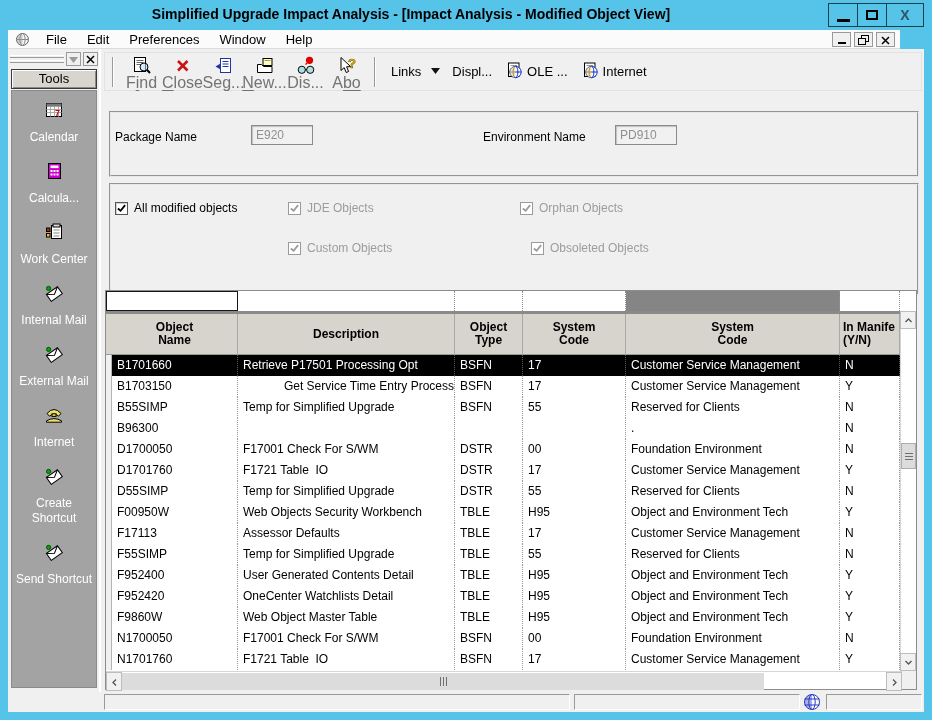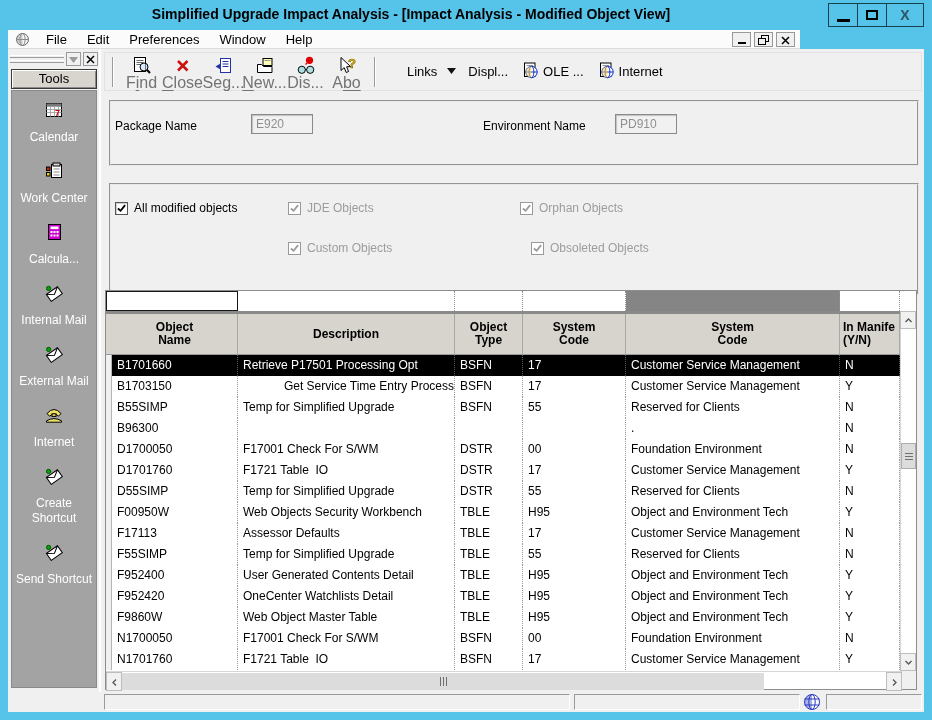--- a/index.html
+++ b/index.html
@@ -11,21 +11,21 @@
   #titlebar{position:absolute;left:0;top:0;width:100%;height:30px}
   #title{position:absolute;left:0;right:110px;top:6px;text-align:center;font-size:14px;font-weight:bold;color:#000}
   #win-btns{position:absolute;right:8px;top:3px;display:flex}
   .wbtn{width:30px;height:24px;border:1px solid #17414f;display:flex;align-items:center;justify-content:center;margin-left:-1px;cursor:pointer}
   .wbtn-close{width:38px}
   .glyph-min{width:13px;height:3px;background:#000;margin-top:10px}
   .glyph-max{width:12px;height:10px;border:2px solid #000}
   .glyph-x{font-size:14px;font-weight:bold;color:#2d5666;line-height:14px}
 
   
-  #menubar{position:absolute;left:8px;top:30px;width:792px;height:19px;background:#fbfbfb;display:flex;align-items:center;border-bottom:1px solid #dcdcdc}
+  #menubar{position:absolute;left:8px;top:30px;width:892px;height:19px;background:#fbfbfb;display:flex;align-items:center;border-bottom:1px solid #dcdcdc}
   .app-icon{margin:0 6px 0 7px;display:flex;align-items:center}
   .menu-item{font-size:13px;color:#000;padding:0 10px;cursor:pointer}
   #mdi-btns{position:absolute;right:5px;top:2px;display:flex;gap:3px}
   .mdi-btn{width:19px;height:15px;background:#f0f0f0;border:1px solid #999;display:flex;align-items:center;justify-content:center;cursor:pointer}
   .mdi-dash{width:8px;height:2px;background:#000;margin-top:7px}
 
   
   #sidebar{position:absolute;left:8px;top:49px;width:92px;height:643px;background:#f0f0f0;border-right:1px solid #fff}
   #sidebar-handle{position:absolute;left:2px;top:2px;width:88px;height:16px;display:flex;align-items:center}
   .grips{flex:1;display:flex;flex-direction:column;gap:2px;cursor:grab}
@@ -38,28 +38,28 @@
   .sb-label{color:#fff;font-size:12px;line-height:15px;text-align:center;margin-top:10px;width:82px}
 
   
   #main{position:absolute;left:100px;top:49px;width:824px;height:643px;background:#f0f0f0;border-left:1px solid #fff}
   #toolbar{position:absolute;left:3px;top:3px;width:818px;height:39px;border:1px solid #e2e2e2;display:flex;align-items:center}
   .tb-sep{width:2px;height:30px;border-left:1px solid #9a9a9a;border-right:1px solid #fff;margin:0 7px}
   #toolbar-buttons{display:flex;align-items:flex-end}
   .tb-btn{display:flex;flex-direction:column;align-items:center;width:41px;cursor:pointer}
   .tb-icon{height:21px;display:flex;align-items:flex-end}
   .tb-label{font-size:16px;color:#737373;line-height:13px;white-space:nowrap}
-  #links-group{display:flex;align-items:center;margin-left:24px;font-size:13px;color:#000}
+  #links-group{display:flex;align-items:center;margin-left:8px;font-size:13px;color:#000}
   #links-group .gap{margin-left:12px}
   .tb-inline{display:flex;align-items:center;gap:4px;margin-left:14px;cursor:pointer}
   .caret{display:flex;margin-left:10px;cursor:pointer}
 
   
   .panel{position:absolute;border:2px groove #e8e8e8;background:#f0f0f0}
-  #panel-form{left:8px;top:51px;width:810px;height:66px}
+  #panel-form{left:8px;top:62px;width:810px;height:66px}
   #panel-filters{left:8px;top:134px;width:810px;height:112px}
   .lbl{position:absolute;font-size:12px;color:#000;white-space:nowrap}
   input.field{position:absolute;width:62px;height:20px;font-size:12px;color:#8f8f8f;background:#f1f1f1;border:1px solid #8a8a8a;box-shadow:inset 1px 1px 1px #c0c0c0;padding-left:4px;font-family:"Liberation Sans",sans-serif}
   .cb{position:absolute;display:flex;align-items:center;gap:6px;cursor:pointer;color:#000}
   .cb .box{width:13px;height:13px;background:#fff;border:1px solid #555;box-shadow:inset 1px 1px 0 #d2d2d2;display:flex;align-items:center;justify-content:center}
   .cb-label{font-size:12px;color:#000}
   .cb.disabled{color:#9c9c9c;cursor:default}
   .cb.disabled .box{border-color:#9a9a9a;box-shadow:none}
   .cb.disabled .cb-label{color:#9c9c9c}
 
@@ -189,48 +189,48 @@
                 <line x1="9.5" y1="5.7" x2="9.5" y2="15.5"></line>
                 <line x1="13.5" y1="5.7" x2="13.5" y2="15.5"></line>
               </g>
               <text x="10" y="14.5" font-size="9" font-weight="bold" fill="#d00000">7</text>
             </svg>
           </span>
           <span class="sb-label">Calendar</span>
         </div>
         <div class="sb-item">
           <span class="sb-icon">
-            <svg width="18" height="18" viewBox="0 0 18 18">
-              <rect x="6.5" y="2.5" width="10" height="13" fill="#fff" stroke="#000"></rect>
-              <rect x="8" y="1" width="7" height="3" fill="#d8d8d8" stroke="#000"></rect>
-              <line x1="8.5" y1="7" x2="14.5" y2="7" stroke="#888"></line>
-              <line x1="8.5" y1="10" x2="14.5" y2="10" stroke="#888"></line>
-              <line x1="8.5" y1="13" x2="14.5" y2="13" stroke="#888"></line>
-              <rect x="1.5" y="5" width="3.5" height="3.5" fill="#cc2200" stroke="#000"></rect>
-              <rect x="1.5" y="10.5" width="3.5" height="3.5" fill="#e8d000" stroke="#000"></rect>
-            </svg>
-          </span>
-          <span class="sb-label">Work Center</span>
-        </div>
-        <div class="sb-item">
-          <span class="sb-icon">
             <svg width="15" height="18" viewBox="0 0 15 18">
               <rect x="1.5" y="1.5" width="12" height="15" fill="#cc00cc" stroke="#000"></rect>
               <rect x="3.5" y="3.5" width="8" height="2.6" fill="#fff"></rect>
               <g fill="#fff">
                 <rect x="3.5" y="8" width="2" height="2"></rect>
                 <rect x="6.5" y="8" width="2" height="2"></rect>
                 <rect x="9.5" y="8" width="2" height="2"></rect>
                 <rect x="3.5" y="11.5" width="2" height="2"></rect>
                 <rect x="6.5" y="11.5" width="2" height="2"></rect>
                 <rect x="9.5" y="11.5" width="2" height="2"></rect>
               </g>
             </svg>
           </span>
           <span class="sb-label">Calcula...</span>
+        </div>
+        <div class="sb-item">
+          <span class="sb-icon">
+            <svg width="18" height="18" viewBox="0 0 18 18">
+              <rect x="6.5" y="2.5" width="10" height="13" fill="#fff" stroke="#000"></rect>
+              <rect x="8" y="1" width="7" height="3" fill="#d8d8d8" stroke="#000"></rect>
+              <line x1="8.5" y1="7" x2="14.5" y2="7" stroke="#888"></line>
+              <line x1="8.5" y1="10" x2="14.5" y2="10" stroke="#888"></line>
+              <line x1="8.5" y1="13" x2="14.5" y2="13" stroke="#888"></line>
+              <rect x="1.5" y="5" width="3.5" height="3.5" fill="#cc2200" stroke="#000"></rect>
+              <rect x="1.5" y="10.5" width="3.5" height="3.5" fill="#e8d000" stroke="#000"></rect>
+            </svg>
+          </span>
+          <span class="sb-label">Work Center</span>
         </div>
         <div class="sb-item">
           <span class="sb-icon">
             <svg width="20" height="18" viewBox="0 0 20 18">
               <g transform="rotate(-35 10 10)">
                 <rect x="3.5" y="6" width="13.5" height="8.5" fill="#fff" stroke="#000"></rect>
                 <path d="M3.5 6 l6.75 4.5 6.75 -4.5" fill="none" stroke="#000"></path>
               </g>
               <circle cx="4.6" cy="4.4" r="2.1" fill="#00a800" stroke="#005500"></circle>
             </svg>

